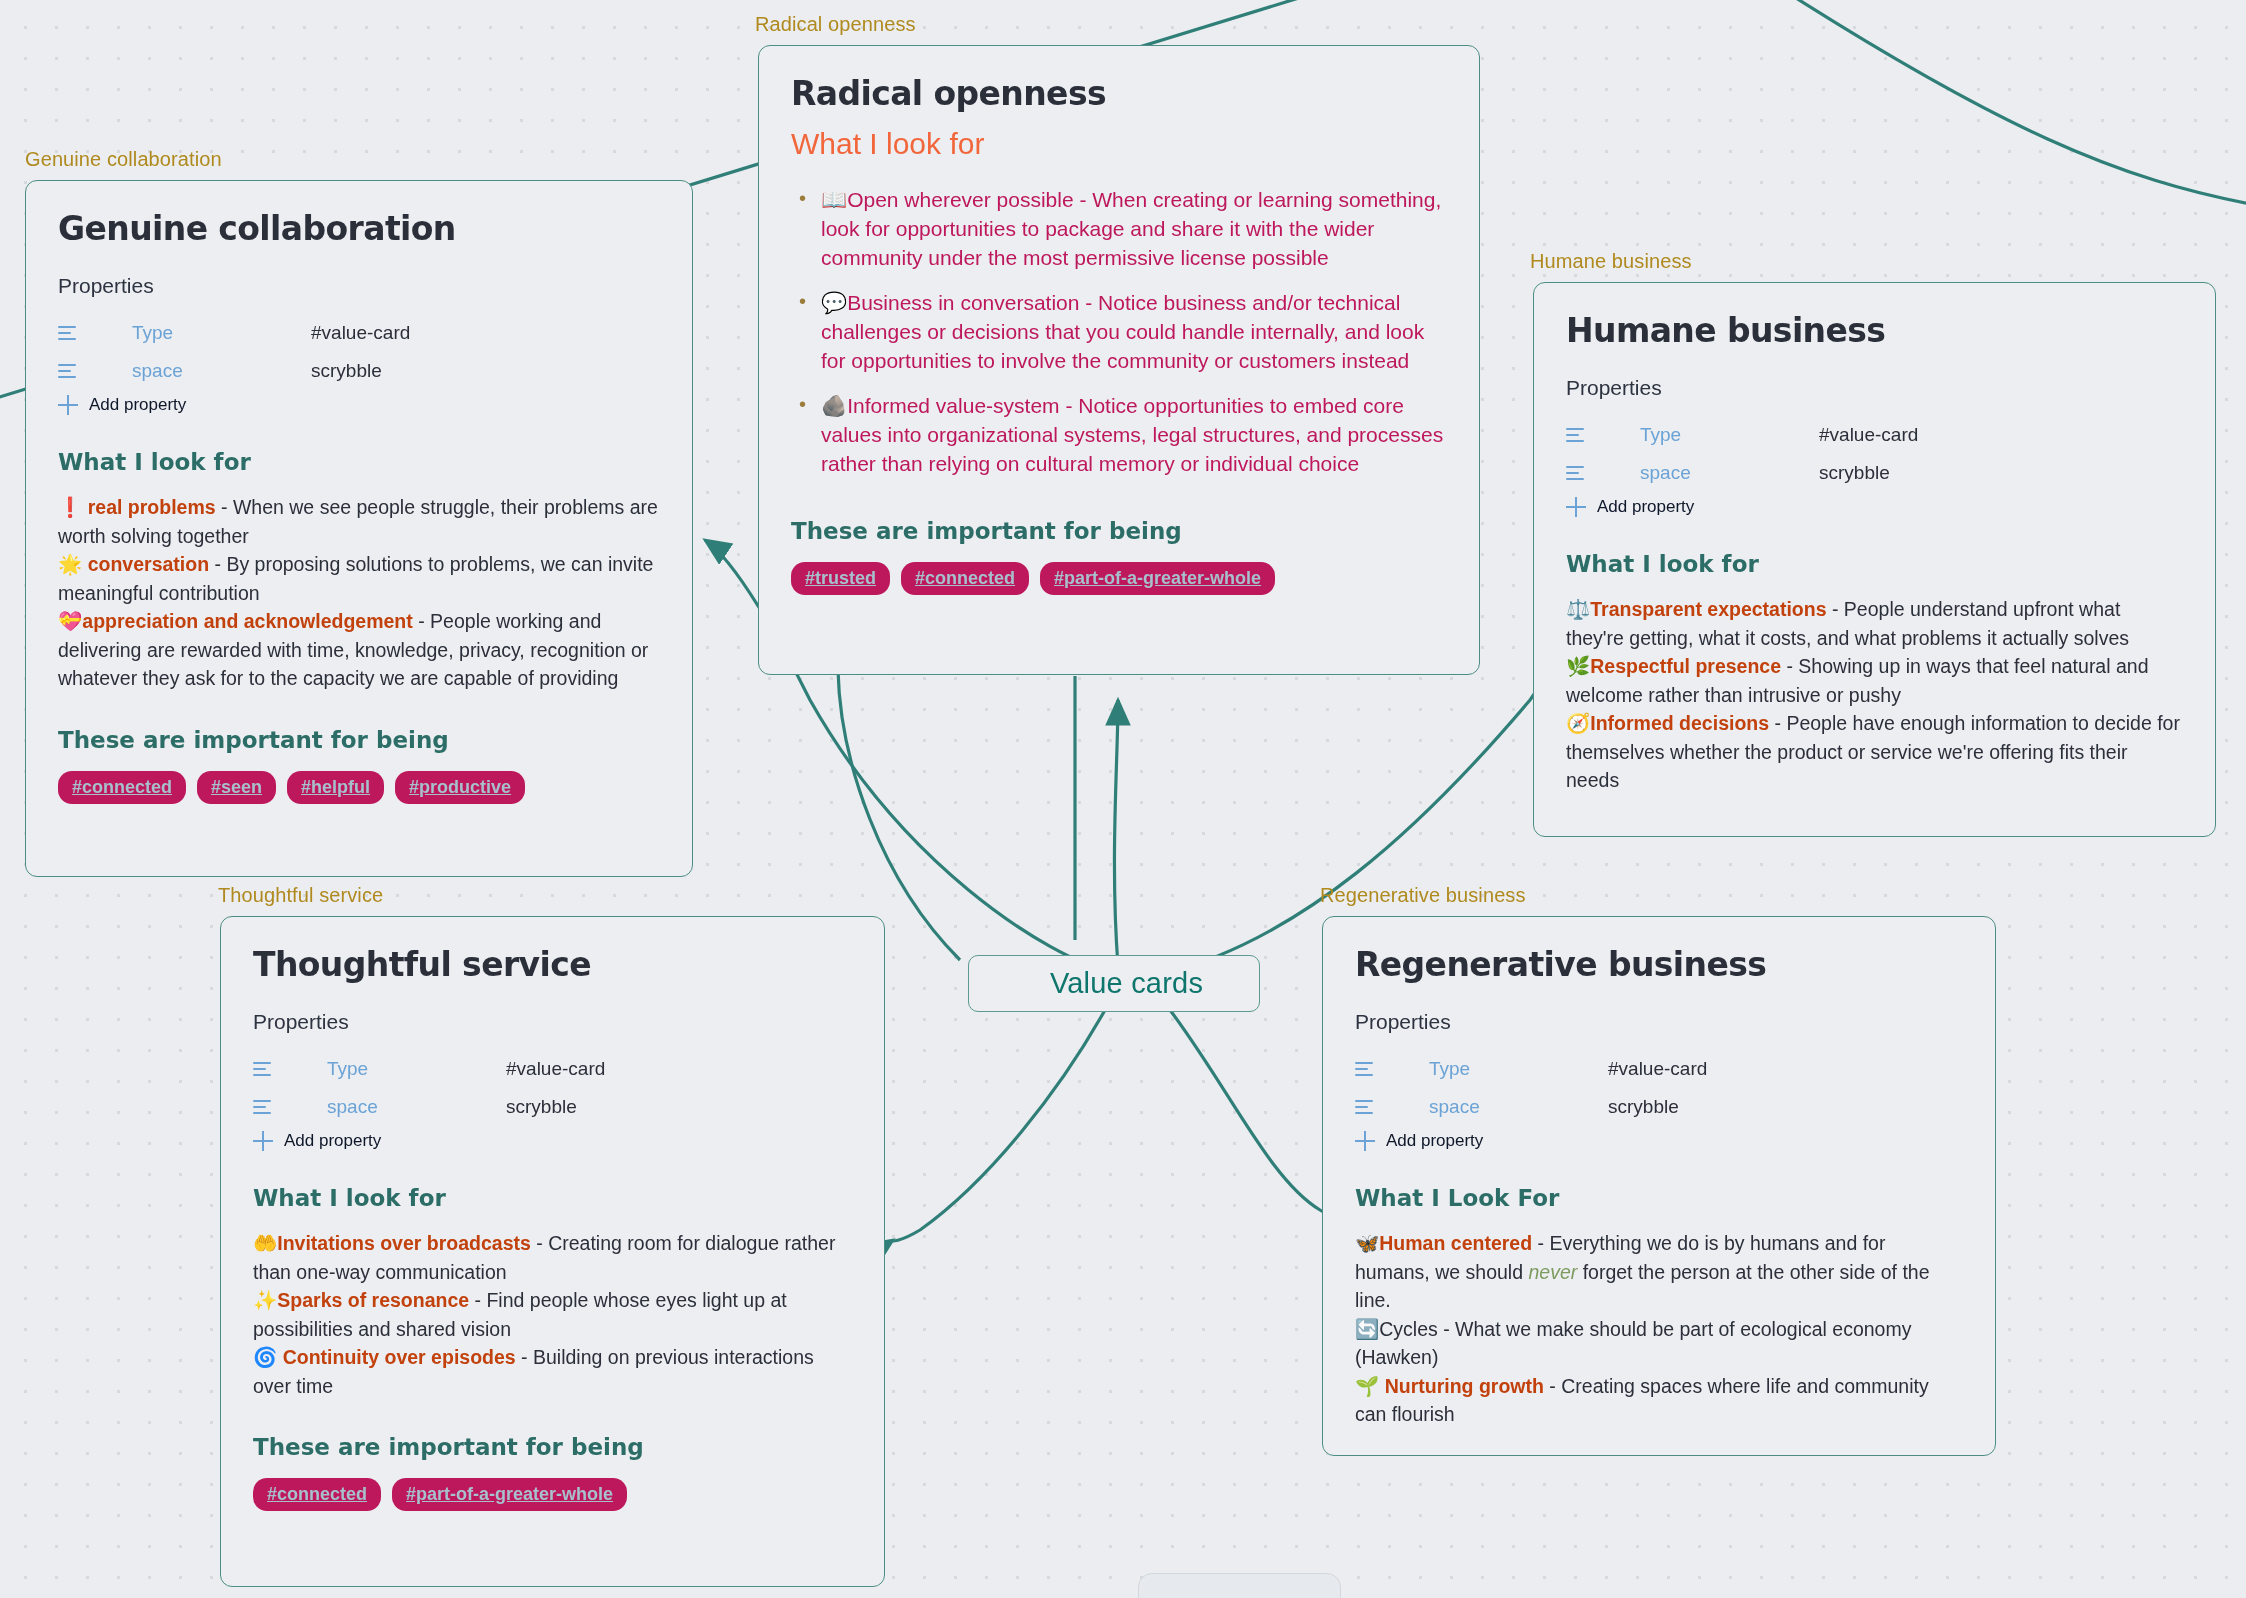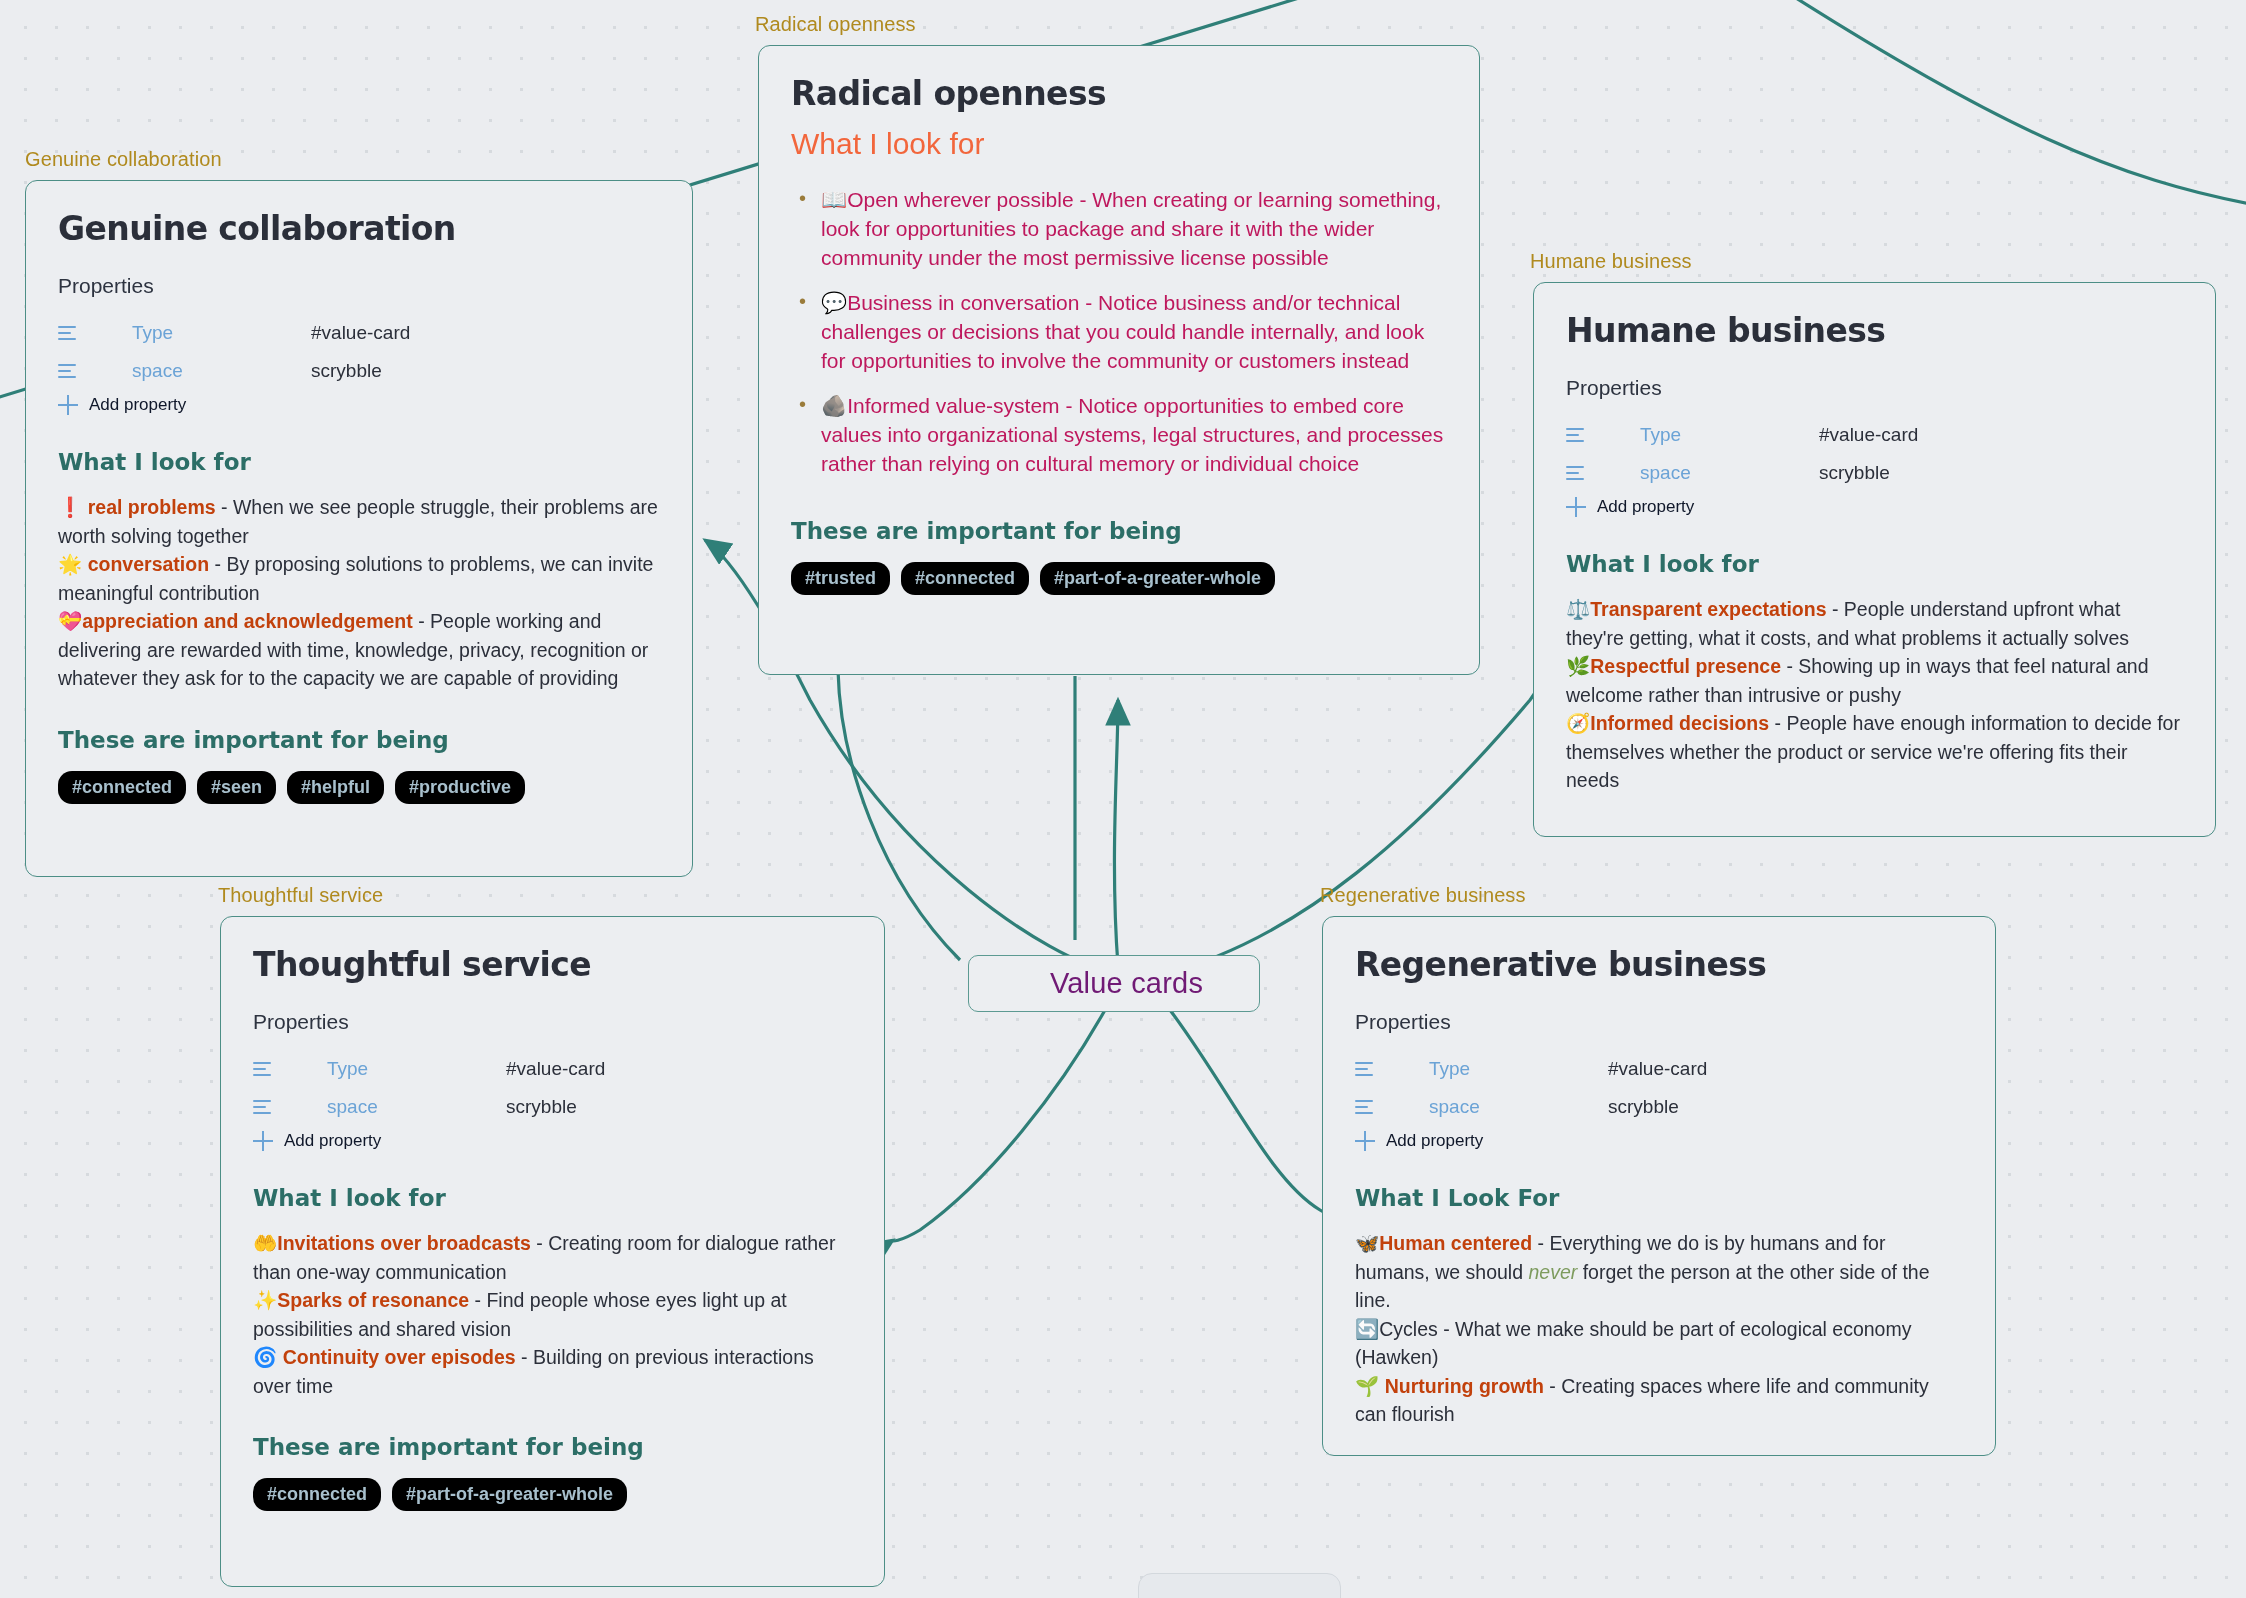--- a/index.html
+++ b/index.html
@@ -115,38 +115,39 @@
     color: #be185d;
     margin-bottom: 16px;
   }
   ul.bullets li::before {
     content: "•";
     position: absolute; left: 8px; top: -1px;
     color: #9a7b3a; font-size: 20px;
   }
   .tags { display: flex; flex-wrap: wrap; gap: 11px; }
   .tag {
-    background: #000000;
+    background: #be185d;
     color: #a8c0cd;
     border-radius: 14px;
     padding: 6px 14px;
     font-size: 18px;
     font-weight: 700;
     white-space: nowrap;
+    text-decoration: underline;
   }
 
   .center-node {
     position: absolute;
     background: #eceef1;
     border: 1.6px solid #5c9a92;
     border-radius: 10px;
     display: flex; align-items: center; justify-content: center;
   }
   .center-node span {
-    color: #701a75;
+    color: #0f766e;
     font-size: 29px;
     letter-spacing: .2px;
     margin-left: 25px;
   }
 
   .toolbar {
     position: absolute;
     background: #e6e9ed;
     border: 1.4px solid #d3d8dd;
     border-radius: 14px;

